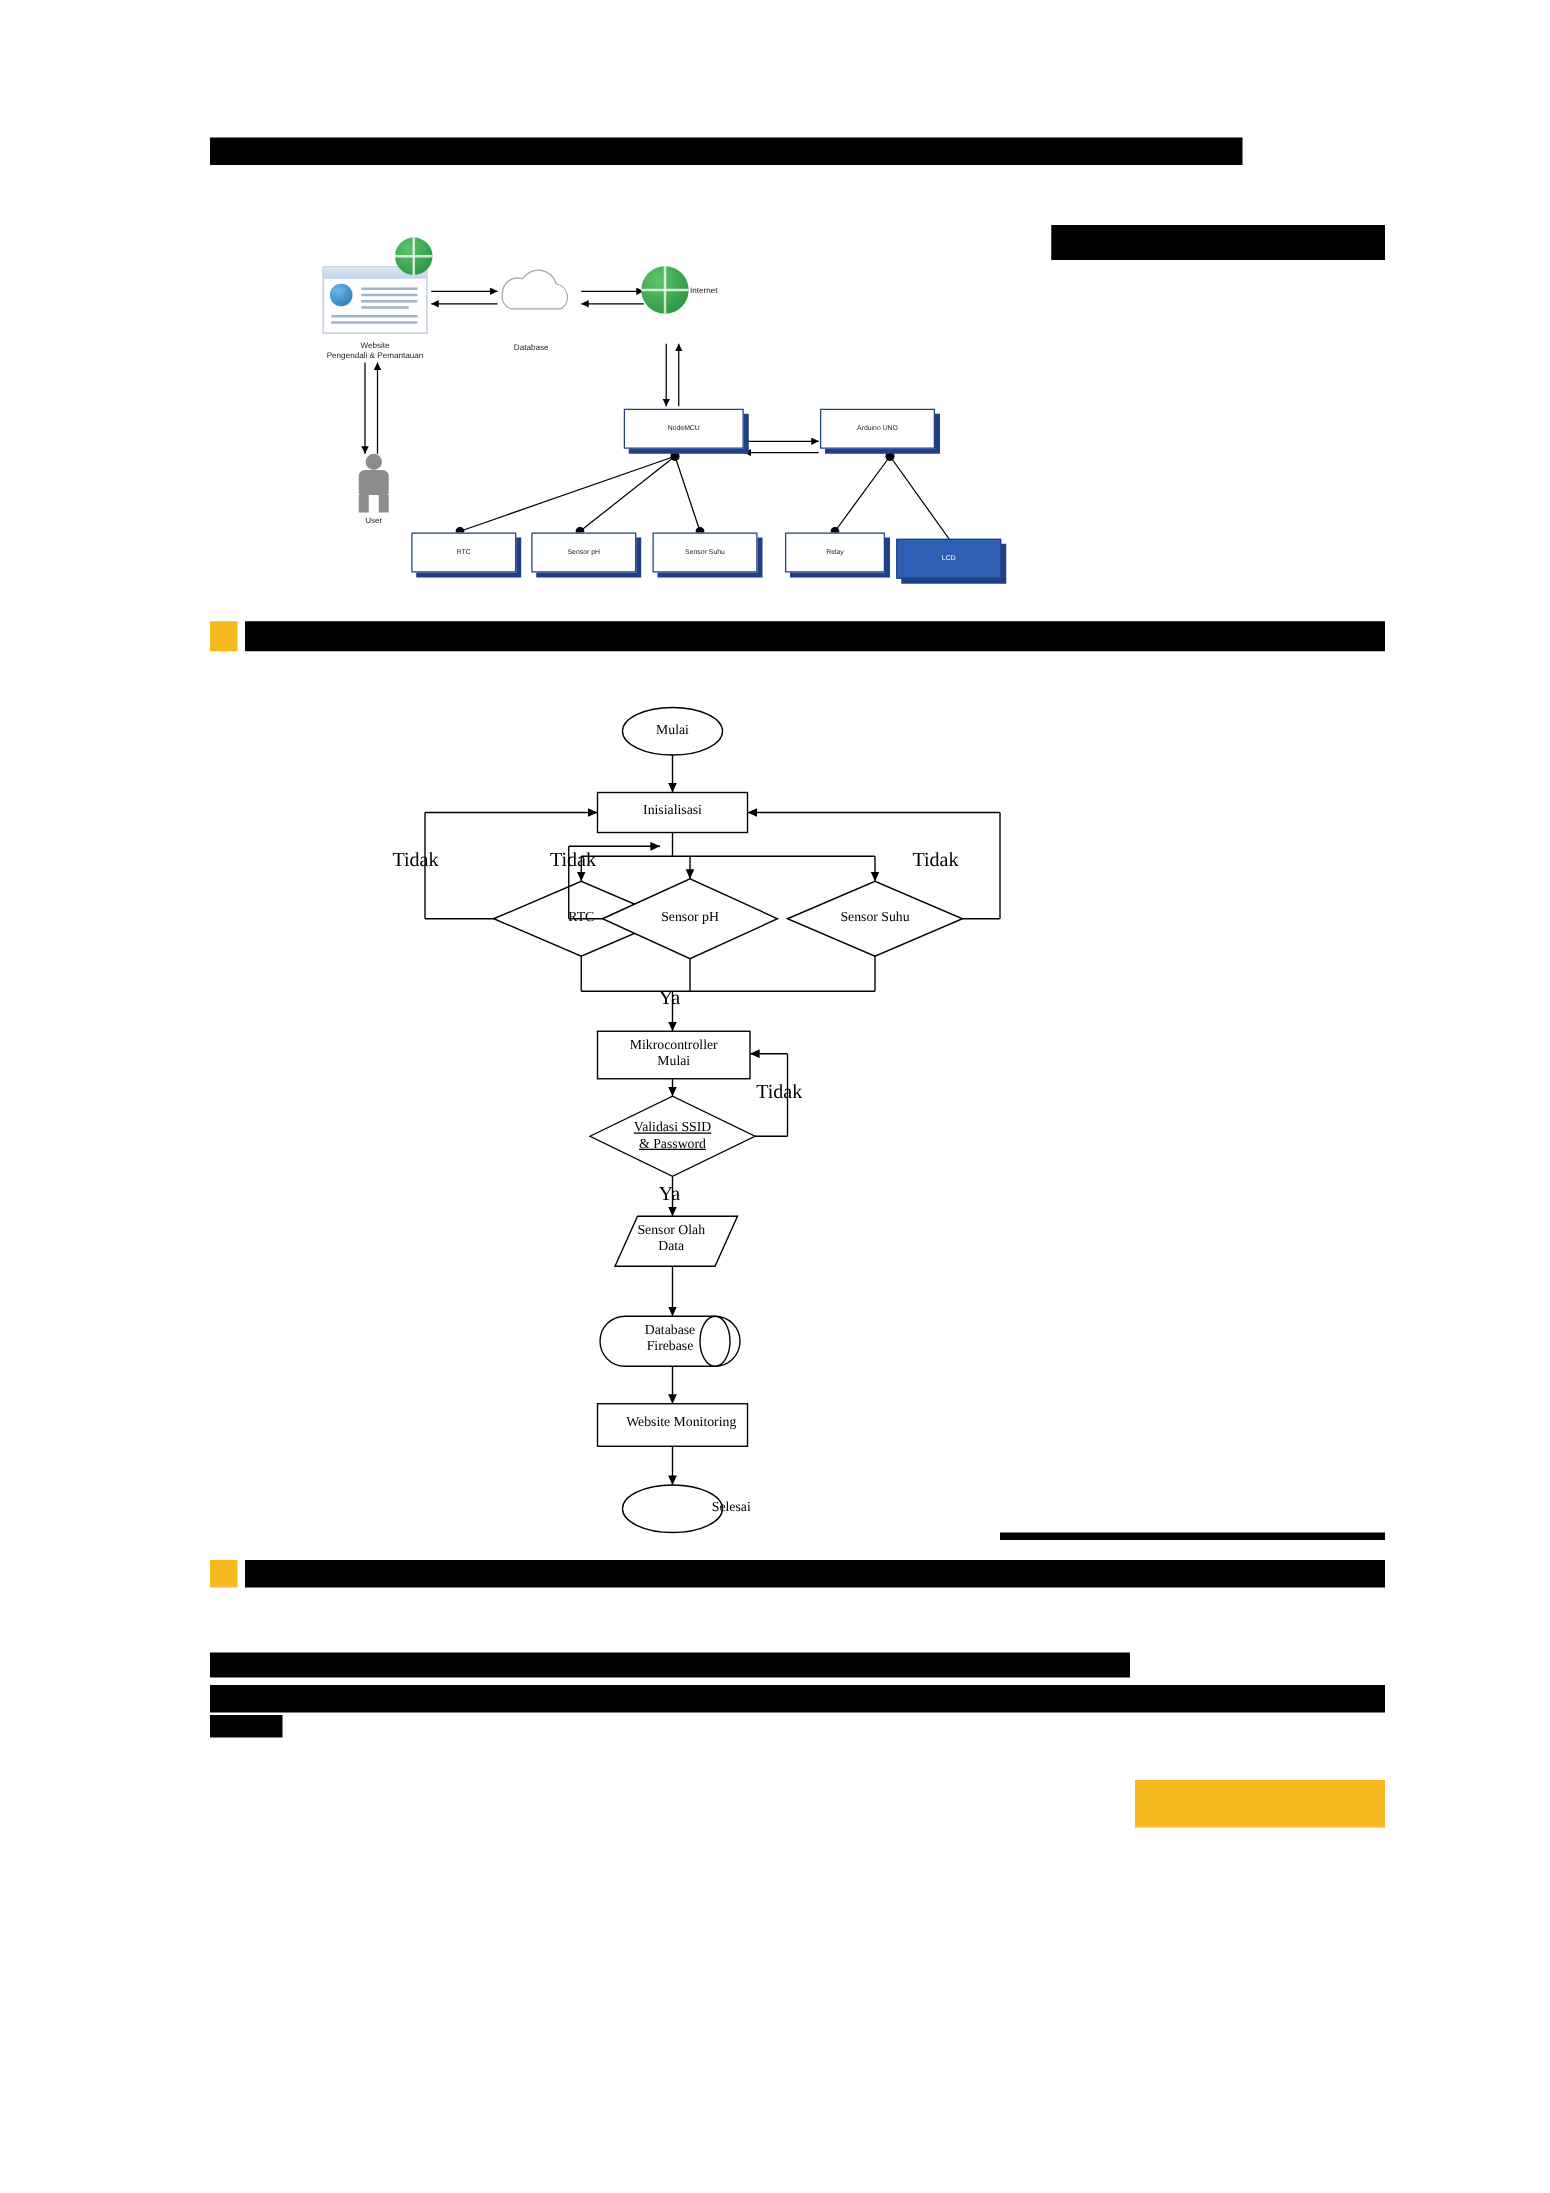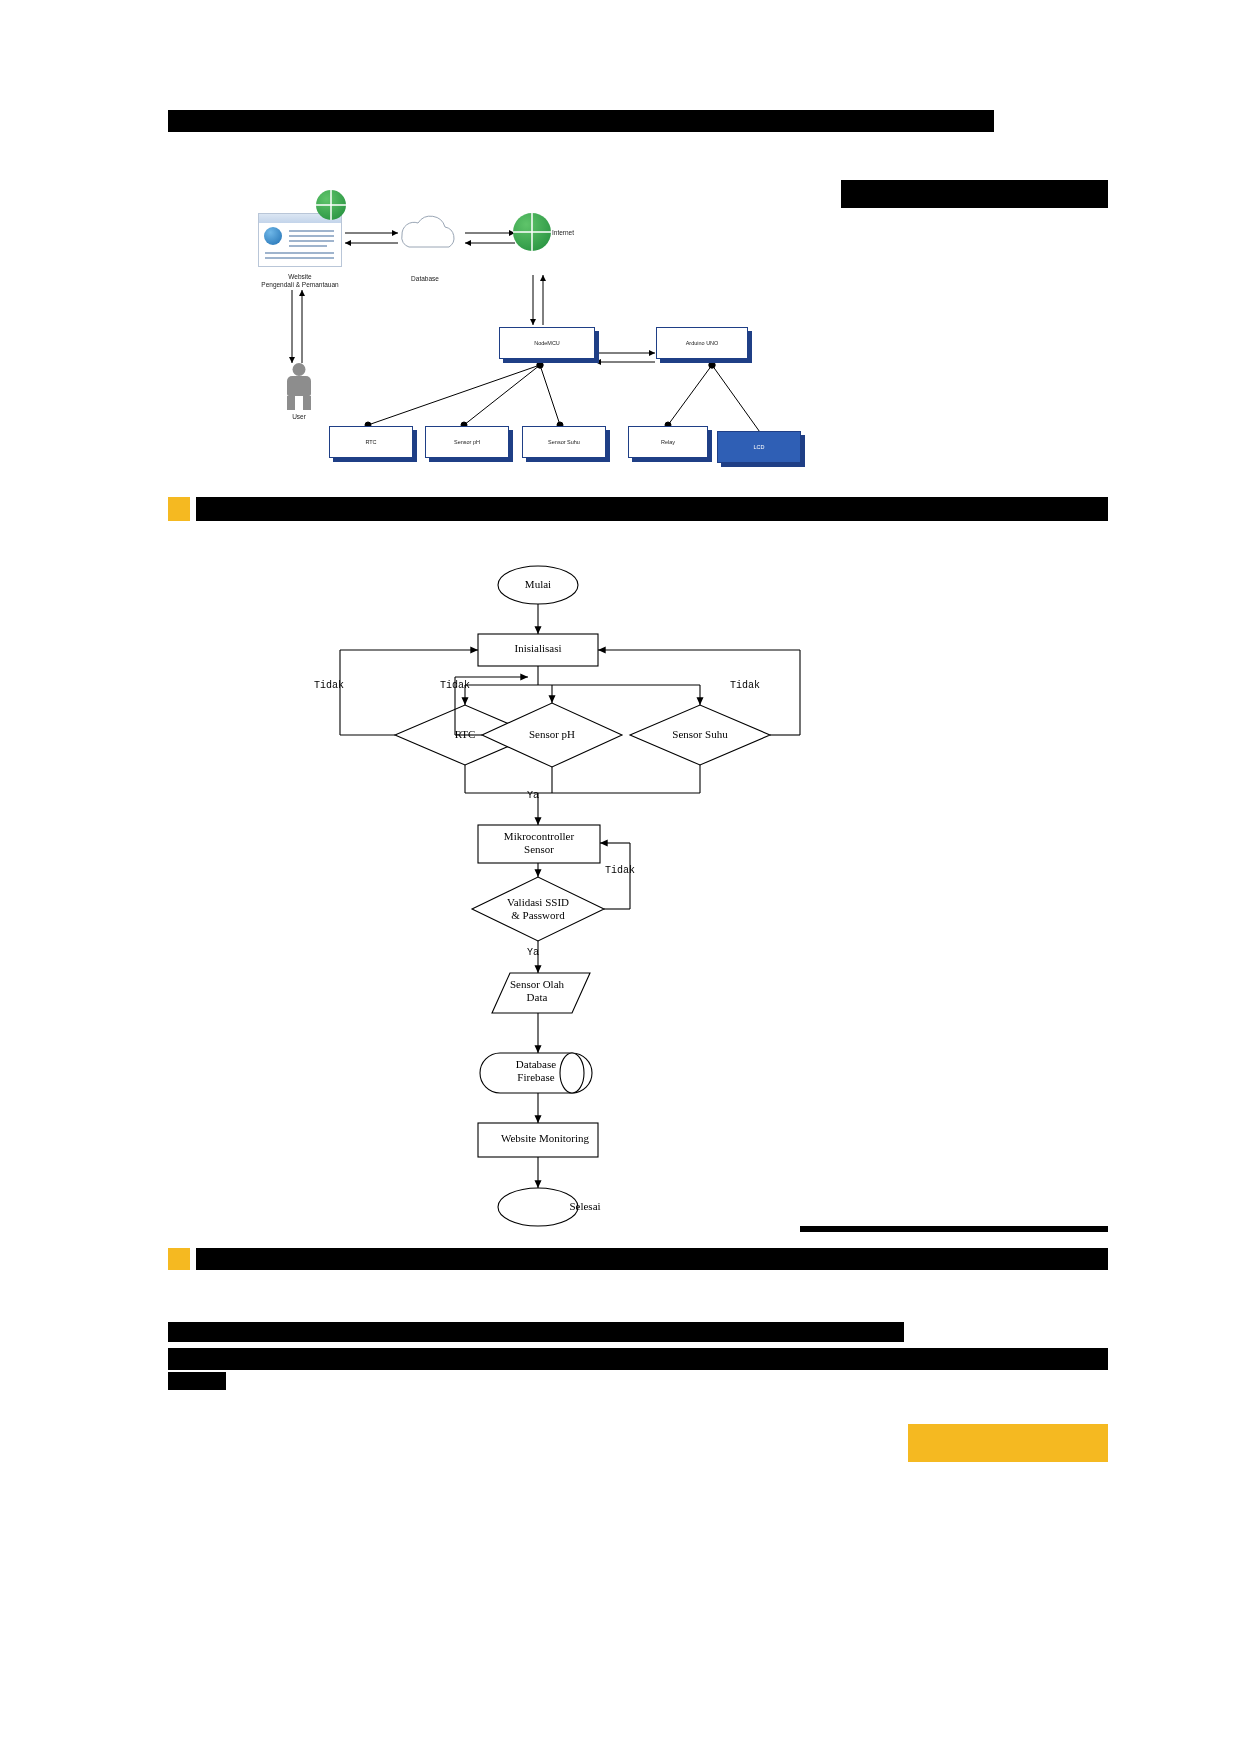--- a/index.html
+++ b/index.html
@@ -37,21 +37,21 @@
   .person{position:absolute;}
   .person .head{position:absolute;left:50%;transform:translateX(-50%);top:0;width:13px;height:13px;border-radius:50%;background:#8d8d8d;}
   .person .body{position:absolute;left:50%;transform:translateX(-50%);top:13px;width:24px;height:20px;background:#8d8d8d;border-radius:5px 5px 2px 2px;}
   .person .legL,.person .legR{position:absolute;top:33px;width:8px;height:14px;background:#8d8d8d;}
   .person .legL{left:4px;} .person .legR{right:4px;}
 
   
   .fc{position:absolute;left:300px;top:545px;width:640px;height:700px;}
   .fc svg{position:absolute;left:0;top:0;}
   .ftxt{position:absolute;font-family:"Liberation Serif",serif;font-size:11px;color:#000;text-align:center;line-height:1.15;}
-  .edgelbl{position:absolute;font-family:Liberation Mono, monospace;font-size:10px;color:#000;}
+  .edgelbl{position:absolute;font-family:Liberation Serif, serif;font-size:16px;color:#000;}
 </style>
 </head>
 <body>
 
 <div class="page">
 
   <div class="bar" style="left:168px;top:110px;width:826px;height:22px;"></div>
   <div class="bar" style="left:841px;top:180px;width:267px;height:28px;"></div>
 
   <div class="yellowbox" style="left:168px;top:497px;width:22px;height:24px;"></div>
@@ -249,22 +249,22 @@
         <line x1="238" y1="612" x2="238" y2="643" marker-end="url(#fa)"></line>
       </g>
     </svg>
 
     <div class="ftxt" style="left:198px;top:33px;width:80px;">Mulai</div>
     <div class="ftxt" style="left:178px;top:97px;width:120px;">Inisialisasi</div>
     <div class="ftxt" style="left:125px;top:183px;width:80px;">RTC</div>
     <div class="ftxt" style="left:207px;top:183px;width:90px;">Sensor pH</div>
     <div class="ftxt" style="left:353px;top:183px;width:94px;">Sensor Suhu</div>
     <div class="ftxt" style="left:178px;top:285px;width:122px;white-space:pre-line;">Mikrocontroller
-Sensor</div>
-    <div class="ftxt" style="left:178px;top:351px;width:120px;white-space:pre-line;">Validasi SSID
+Mulai</div>
+    <div class="ftxt" style="left:178px;top:351px;width:120px;white-space:pre-line;text-decoration:underline;">Validasi SSID
 &amp; Password</div>
     <div class="ftxt" style="left:192px;top:433px;width:90px;white-space:pre-line;">Sensor Olah
 Data</div>
     <div class="ftxt" style="left:196px;top:513px;width:80px;white-space:pre-line;">Database
 Firebase</div>
     <div class="ftxt" style="left:178px;top:587px;width:134px;">Website  Monitoring</div>
     <div class="ftxt" style="left:198px;top:655px;width:80px;margin-left:47px;">Selesai</div>
 
     <div class="edgelbl" style="left:14px;top:135px;">Tidak</div>
     <div class="edgelbl" style="left:140px;top:135px;">Tidak</div>

